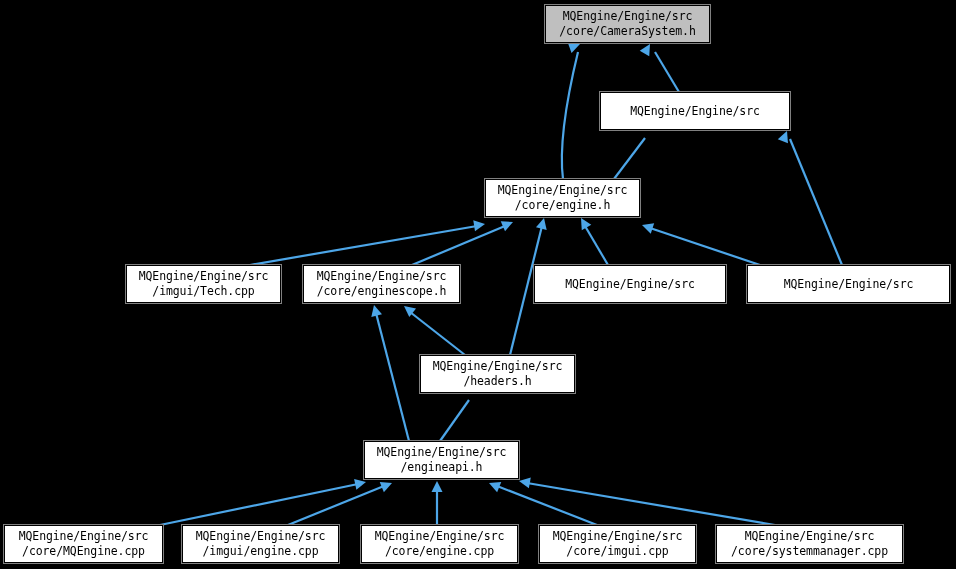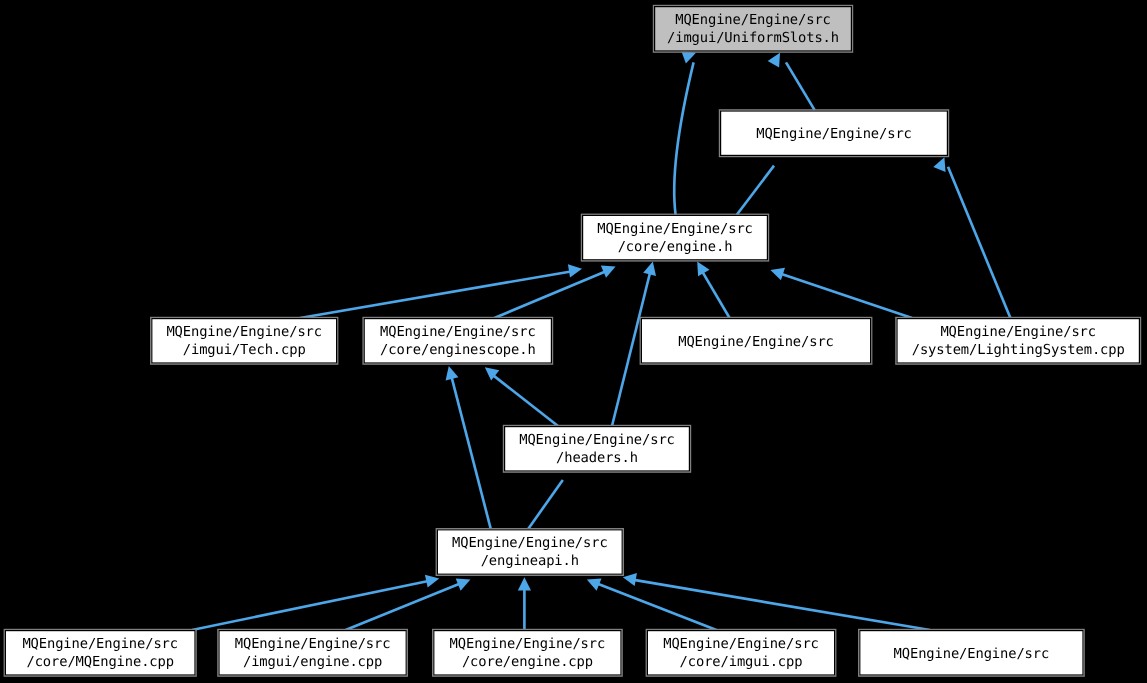--- a/index.html
+++ b/index.html
@@ -118,21 +118,21 @@
         <polygon points="489,483 497.1386861364471,492.22018372769236 501.25935866402216,482.0211613274577" fill="#4da6e8"></polygon>
       </g>
       <g>
         <path d="M 775,525 L 527,483" stroke="#4da6e8" stroke-width="2.2" fill="none"></path>
         <polygon points="519,481 528.8778203059661,488.3265725959034 530.7879502603024,477.4936873127691" fill="#4da6e8"></polygon>
       </g>
     </svg>
   <div id="node-layer">
       <div class="node focus" style="left: 545px; top: 5px; width: 165px; height: 38px; background: rgb(191, 191, 191); color: rgb(0, 0, 0);">
         <span class="line1">MQEngine/Engine/src</span>
-        <span class="line2">/imgui/UniformSlots.h</span>
+        <span class="line2">/core/CameraSystem.h</span>
       </div>
       <div class="node" style="left: 600px; top: 92px; width: 190px; height: 38px; background: rgb(255, 255, 255); color: rgb(0, 0, 0);">
         <span class="line1">MQEngine/Engine/src</span>
       </div>
       <div class="node" style="left: 485px; top: 179px; width: 155px; height: 38px; background: rgb(255, 255, 255); color: rgb(0, 0, 0);">
         <span class="line1">MQEngine/Engine/src</span>
         <span class="line2">/core/engine.h</span>
       </div>
       <div class="node" style="left: 126px; top: 265px; width: 155px; height: 38px; background: rgb(255, 255, 255); color: rgb(0, 0, 0);">
         <span class="line1">MQEngine/Engine/src</span>
@@ -140,21 +140,20 @@
       </div>
       <div class="node" style="left: 303px; top: 265px; width: 157px; height: 38px; background: rgb(255, 255, 255); color: rgb(0, 0, 0);">
         <span class="line1">MQEngine/Engine/src</span>
         <span class="line2">/core/enginescope.h</span>
       </div>
       <div class="node" style="left: 534px; top: 265px; width: 192px; height: 38px; background: rgb(255, 255, 255); color: rgb(0, 0, 0);">
         <span class="line1">MQEngine/Engine/src</span>
       </div>
       <div class="node" style="left: 747px; top: 265px; width: 203px; height: 38px; background: rgb(255, 255, 255); color: rgb(0, 0, 0);">
         <span class="line1">MQEngine/Engine/src</span>
-        <span class="line2">/system/LightingSystem.cpp</span>
       </div>
       <div class="node" style="left: 420px; top: 355px; width: 155px; height: 38px; background: rgb(255, 255, 255); color: rgb(0, 0, 0);">
         <span class="line1">MQEngine/Engine/src</span>
         <span class="line2">/headers.h</span>
       </div>
       <div class="node" style="left: 364px; top: 441px; width: 155px; height: 38px; background: rgb(255, 255, 255); color: rgb(0, 0, 0);">
         <span class="line1">MQEngine/Engine/src</span>
         <span class="line2">/engineapi.h</span>
       </div>
       <div class="node" style="left: 4px; top: 525px; width: 159px; height: 38px; background: rgb(255, 255, 255); color: rgb(0, 0, 0);">
@@ -168,15 +167,16 @@
       <div class="node" style="left: 361px; top: 525px; width: 157px; height: 38px; background: rgb(255, 255, 255); color: rgb(0, 0, 0);">
         <span class="line1">MQEngine/Engine/src</span>
         <span class="line2">/core/engine.cpp</span>
       </div>
       <div class="node" style="left: 539px; top: 525px; width: 157px; height: 38px; background: rgb(255, 255, 255); color: rgb(0, 0, 0);">
         <span class="line1">MQEngine/Engine/src</span>
         <span class="line2">/core/imgui.cpp</span>
       </div>
       <div class="node" style="left: 716px; top: 525px; width: 187px; height: 38px; background: rgb(255, 255, 255); color: rgb(0, 0, 0);">
         <span class="line1">MQEngine/Engine/src</span>
+        <span class="line2">/core/systemmanager.cpp</span>
       </div>
     </div>
 </div>
 
 </body></html>

